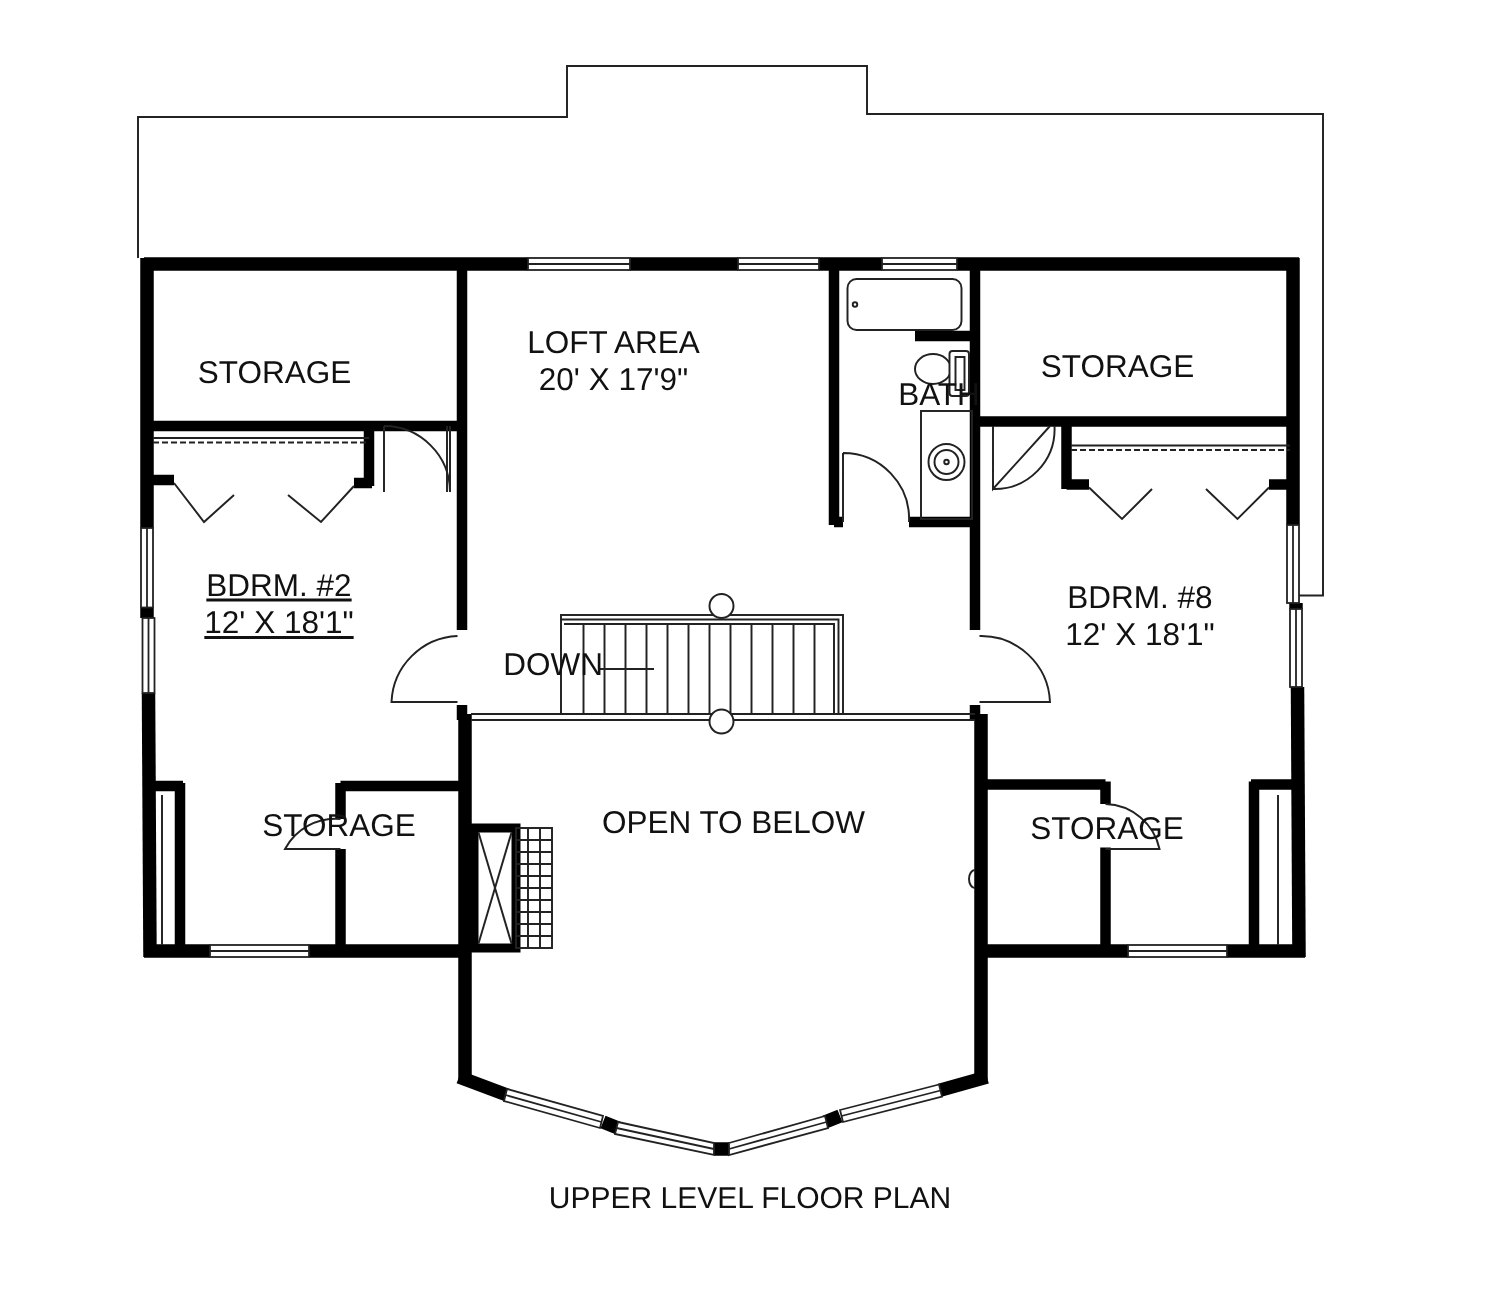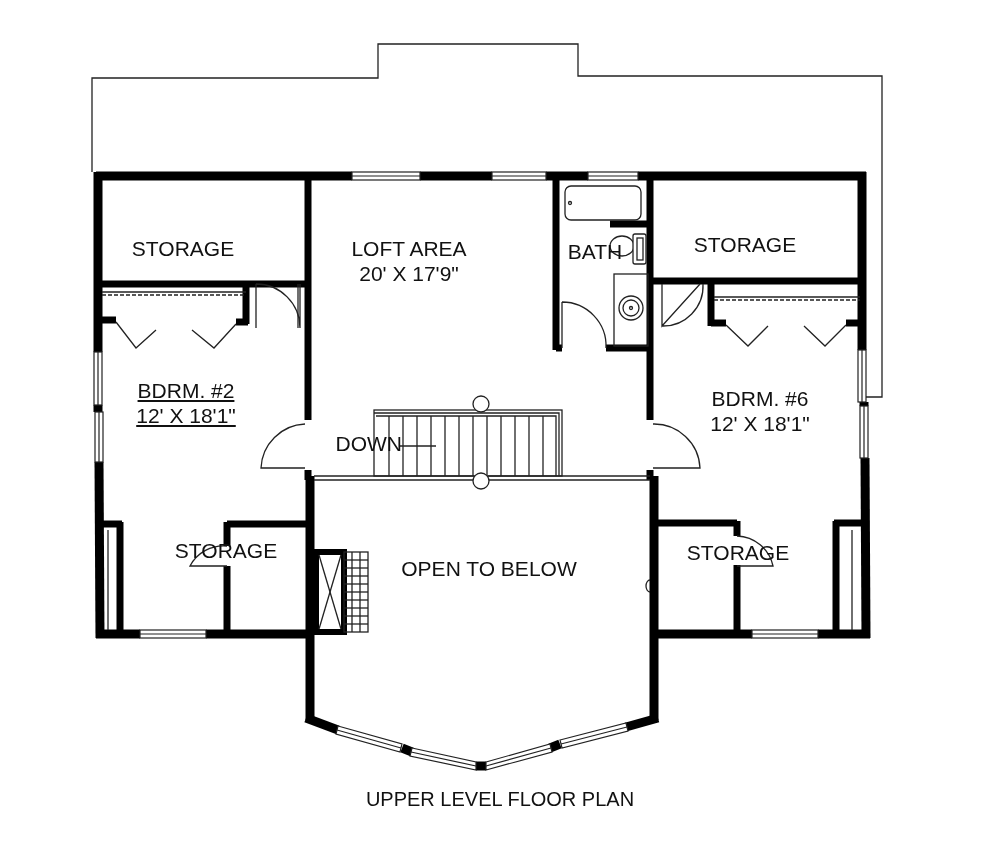--- a/index.html
+++ b/index.html
@@ -239,52 +239,52 @@
     <circle cx="631" cy="308" r="12"></circle>
     <circle cx="631" cy="308" r="8"></circle>
     <circle cx="631" cy="308" r="1.5"></circle>
   </g>
 </svg>
 
 <div class="label" style="left:118px; top:236px; width:130px;">
   <span class="line">STORAGE</span>
 </div>
 
-<div class="label" style="left:344px; top:216px; width:130px;margin-top:20px;">
+<div class="label" style="left:344px; top:216px; width:130px;">
   <span class="line">LOFT AREA</span>
   <span class="line">20' X 17'9"</span>
 </div>
 
-<div class="label" style="left:560px; top:239px; width:70px;">
+<div class="label" style="left:560px; top:251px; width:70px;padding-left:31px;">
   <span class="line">BATH</span>
 </div>
 
 <div class="label" style="left:680px; top:232px; width:130px;">
   <span class="line">STORAGE</span>
 </div>
 
 <div class="label" style="left:126px; top:378px; width:120px;text-decoration:underline;">
   <span class="line">BDRM. #2</span>
   <span class="line">12' X 18'1"</span>
 </div>
 
 <div class="label" style="left:700px; top:386px; width:120px;">
-  <span class="line">BDRM. #6</span>
+  <span class="line">BDRM. #8</span>
   <span class="line">12' X 18'1"</span>
 </div>
 
 <div class="label" style="left:328px; top:431px; width:74px; text-align:right;">
   <span class="line">DOWN</span>
 </div>
 
 <div class="label" style="left:164px; top:538px; width:124px;">
   <span class="line">STORAGE</span>
 </div>
 
-<div class="label" style="left:384px; top:536px; width:210px;margin-top:20px;">
+<div class="label" style="left:384px; top:536px; width:210px;">
   <span class="line">OPEN TO BELOW</span>
 </div>
 
 <div class="label" style="left:676px; top:540px; width:124px;">
   <span class="line">STORAGE</span>
 </div>
 
 <div class="caption">UPPER LEVEL FLOOR PLAN</div>
 
 </body></html>

